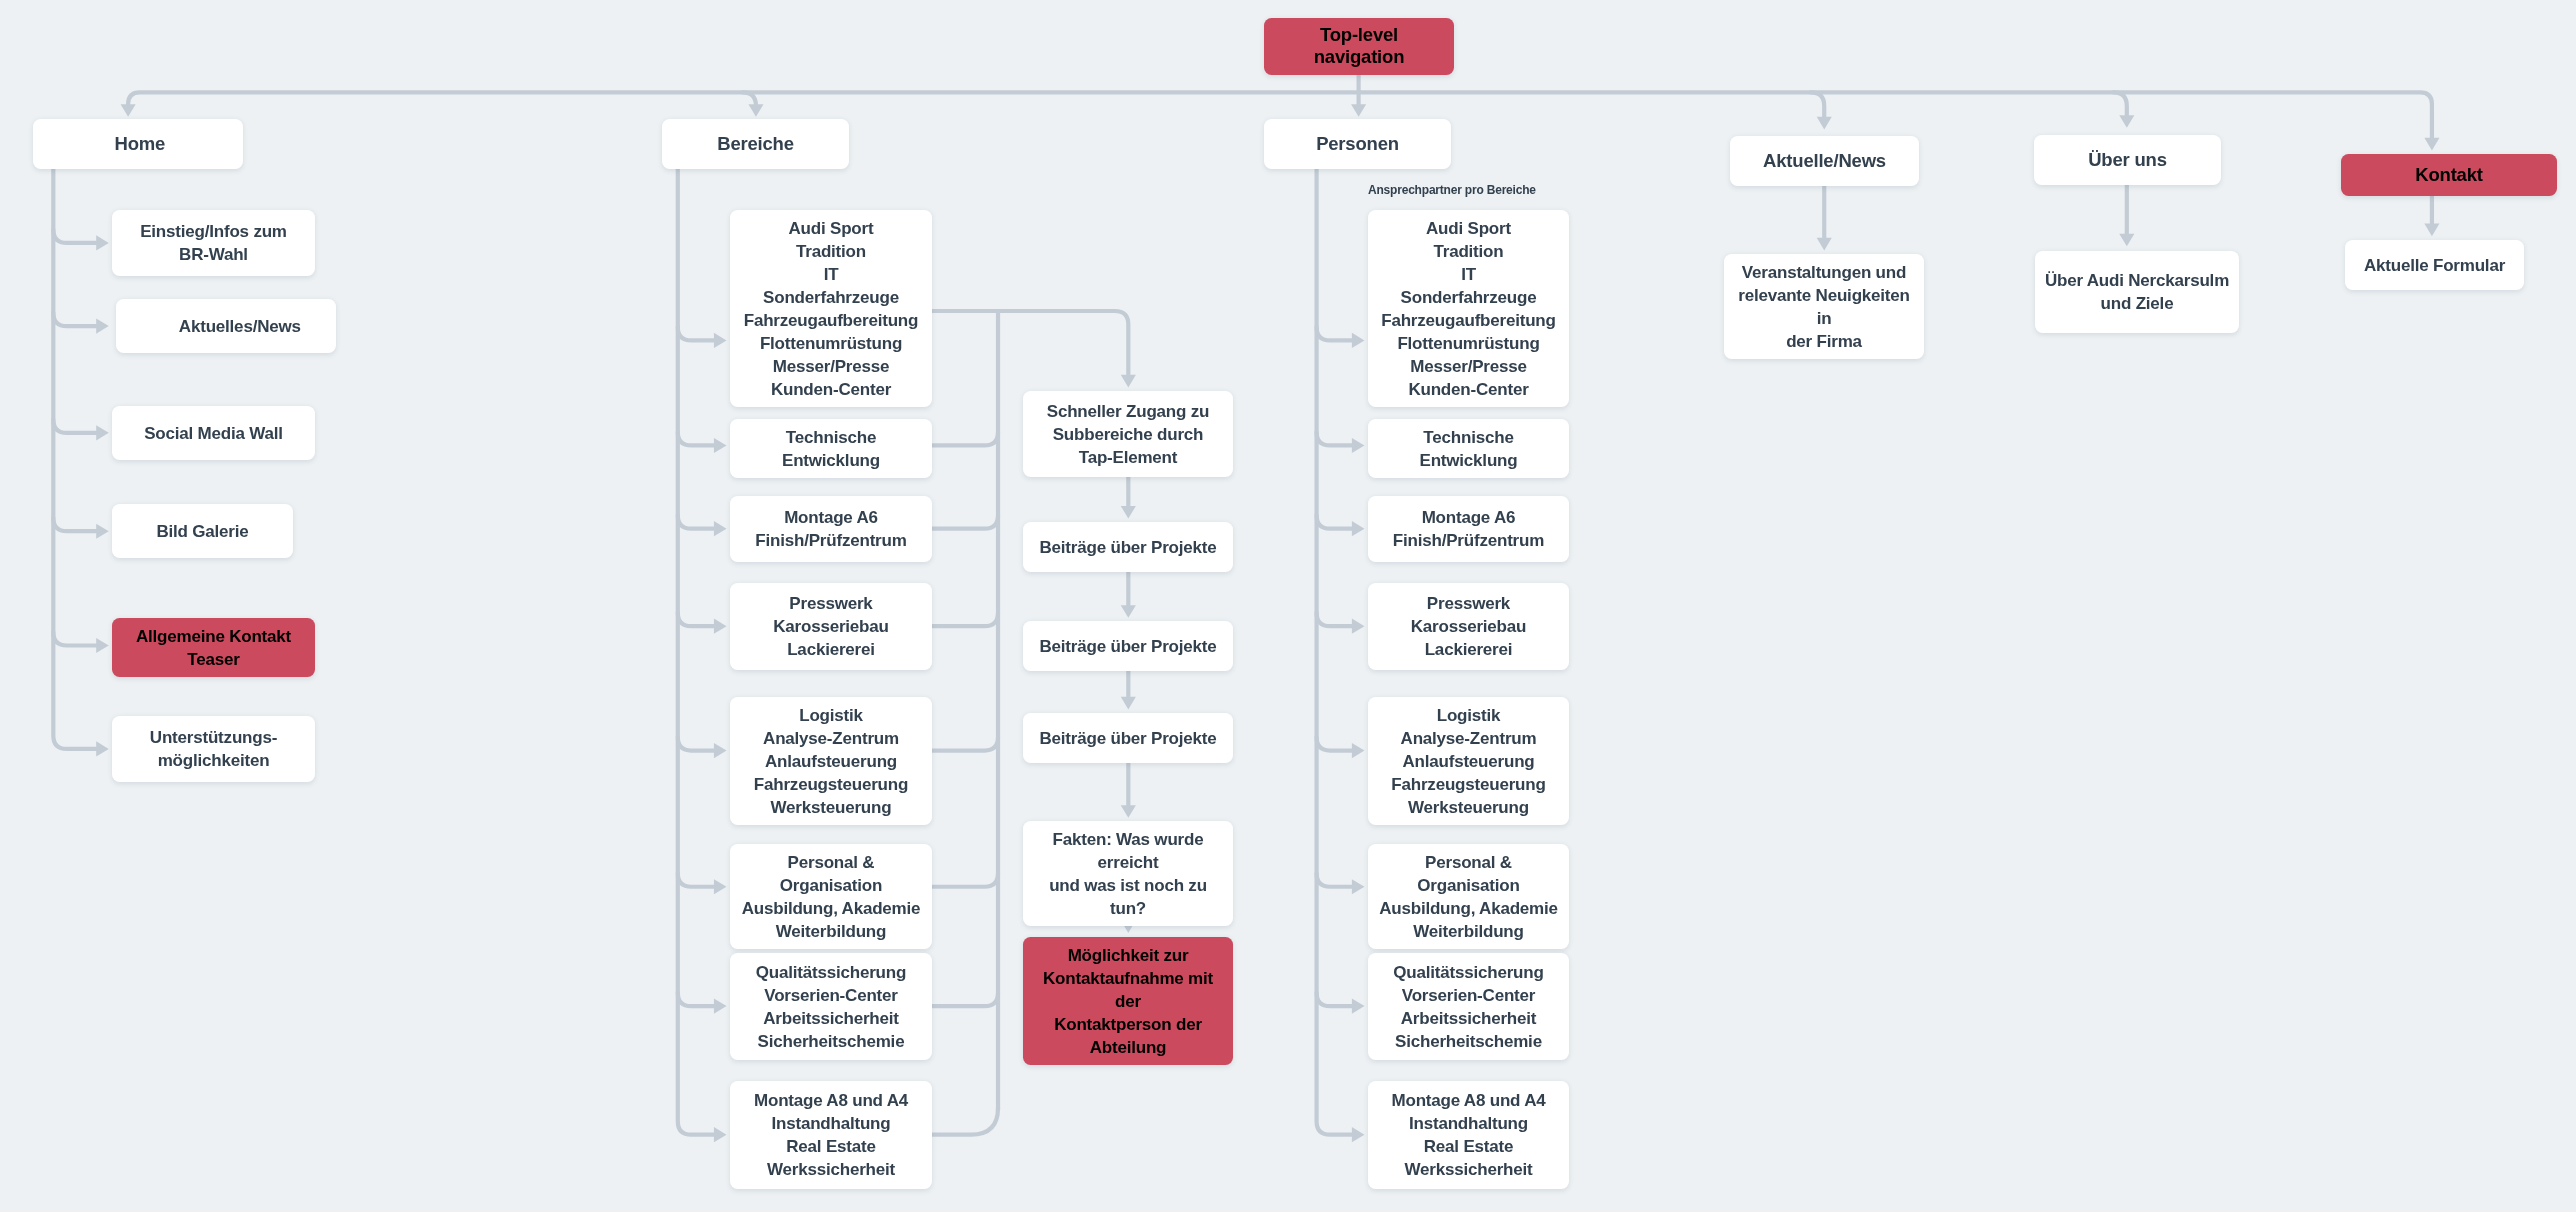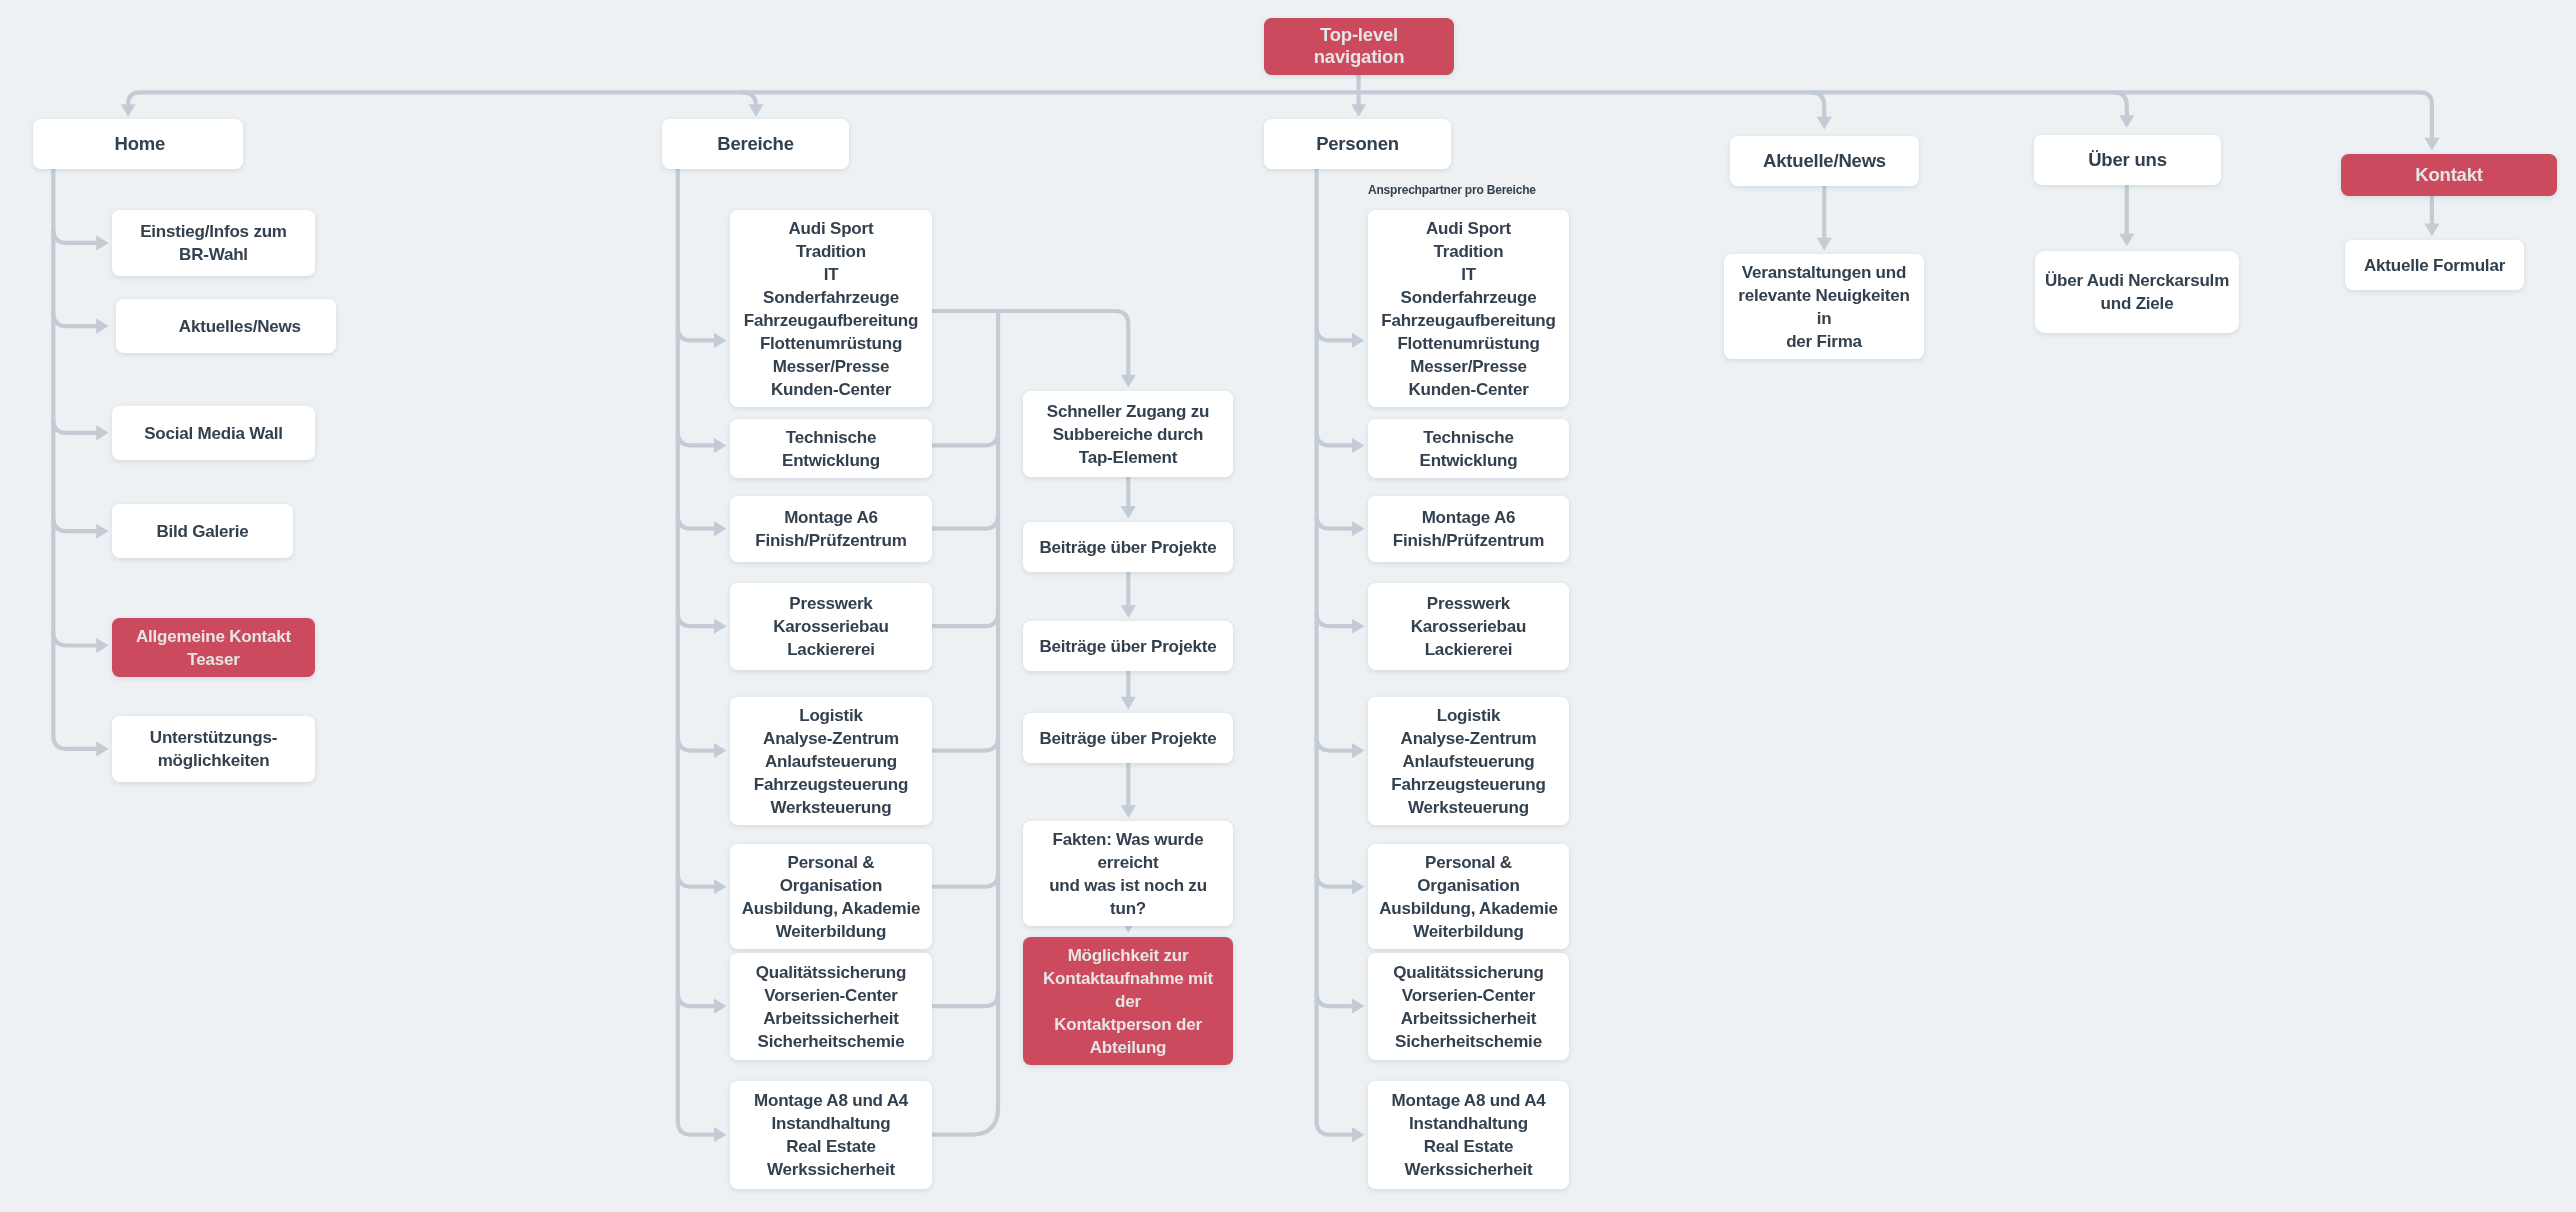--- a/index.html
+++ b/index.html
@@ -19,21 +19,21 @@
   .node{
     position:absolute;z-index:2;box-sizing:border-box;
     display:flex;align-items:center;justify-content:center;
     text-align:center;white-space:pre-line;
     background:var(--nodebg);color:var(--text);
     border-radius:7.6px;box-shadow:0 1.7px 5px rgba(44,62,80,.12);
     font-size:17px;line-height:23px;font-weight:600;letter-spacing:-0.2px;
     padding:6.7px 8.4px;
   }
   .hdr{font-size:18.5px;font-weight:700;line-height:22px;}
-  .red{background:var(--accent);color:#e5e5e5;}
+  .red{background:var(--accent);color:#000000;}
   .annotation{
     position:absolute;z-index:2;color:var(--text);
     font-size:12px;font-weight:600;letter-spacing:-0.2px;white-space:nowrap;
   }
 </style>
 </head>
 <body>
 
 <div id="canvas">
 
@@ -211,20 +211,20 @@
 Instandhaltung
 Real Estate
 Werkssicherheit</div>
 
   <div class="node hdr" style="left:1730px;top:136px;width:189px;min-height:50px;">Aktuelle/News</div>
   <div class="node" style="left:1724px;top:254px;width:200px;min-height:80px;">Veranstaltungen und
 relevante Neuigkeiten in
 der Firma</div>
 
   <div class="node hdr" style="left:2034px;top:135px;width:187px;min-height:50px;">Über uns</div>
-  <div class="node" style="left:2035px;top:251px;width:204px;min-height:82px;border-radius:10px;">Über Audi Nerckarsulm
+  <div class="node" style="left:2035px;top:251px;width:204px;min-height:82px;">Über Audi Nerckarsulm
 und Ziele</div>
 
   <div class="node hdr red" style="left:2341px;top:154px;width:216px;min-height:42px;">Kontakt</div>
   <div class="node" style="left:2345px;top:240px;width:179px;min-height:50px;">Aktuelle Formular</div>
 
 </div>
 
 
 </body></html>

